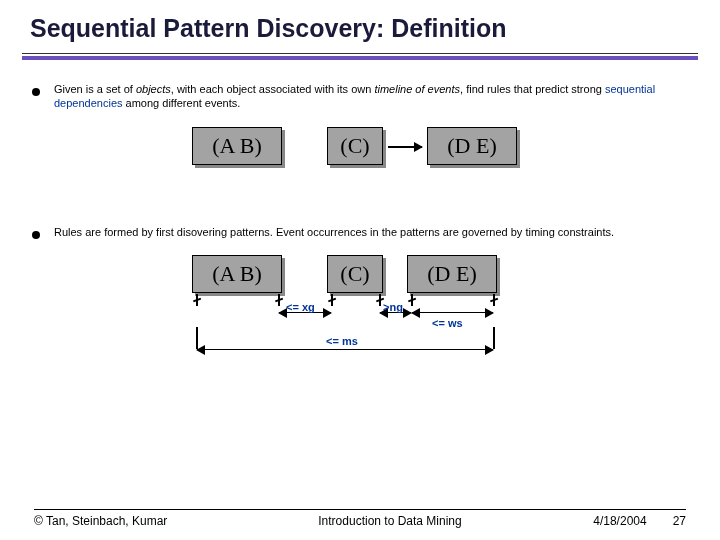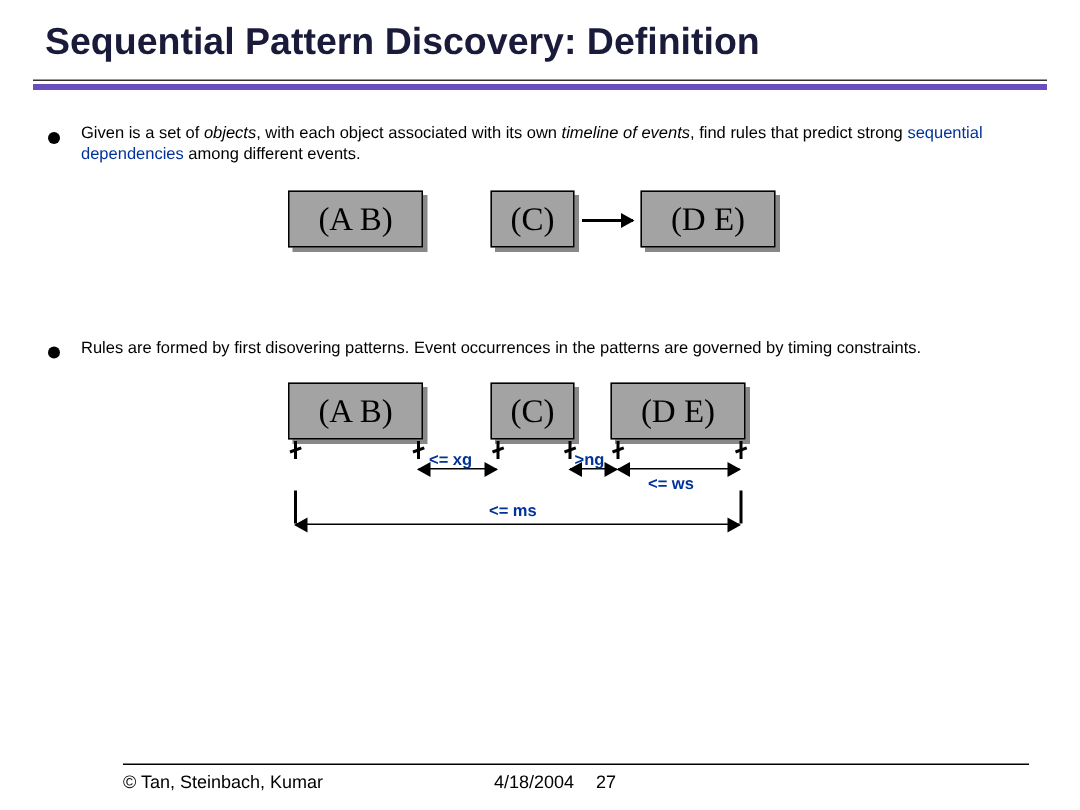--- a/index.html
+++ b/index.html
@@ -104,32 +104,31 @@
     font-size: 11px;
     font-weight: bold;
     color: #003399;
     white-space: nowrap;
   }
   .footer {
     position: absolute;
     bottom: 12px;
     left: 0; right: 0;
     padding: 0 34px;
-    margin-left: 48px;
   }
   .footer-rule { height: 1px; background: #000; margin-bottom: 4px; }
   .footer-row {
     display: flex;
     font-size: 12px;
     color: #000;
   }
   .footer-left  { flex: 0 0 200px; text-align: left; }
   .footer-center{ flex: 1 1 auto; text-align: center; }
   .footer-right { flex: 0 0 140px; text-align: right; }
-  .footer-page  { display: inline-block; width: 36px; text-align: center; }
+  .footer-page  { display: inline-block; width: 36px; text-align: right; }
 </style>
 </head>
 <body>
 
 <div class="title">Sequential Pattern Discovery: Definition</div>
 <div class="rule">
   <div class="thin"></div>
   <div class="thick"></div>
 </div>
 
@@ -187,18 +186,19 @@
     <div class="dim-line" style="left:45px; top:94px; width:296px;"></div>
     <div class="dim-label" style="left:174px; top:80px;">&lt;= ms</div>
   </div>
 
 </div>
 
 <div class="footer">
   <div class="footer-rule"></div>
   <div class="footer-row">
     <div class="footer-left">© Tan, Steinbach, Kumar</div>
+    <div class="footer-center">Introduction to Data Mining</div>
     <div class="footer-right">
       <span>4/18/2004</span>
       <span class="footer-page">27</span>
     </div>
   </div>
 </div>
 
 </body></html>

